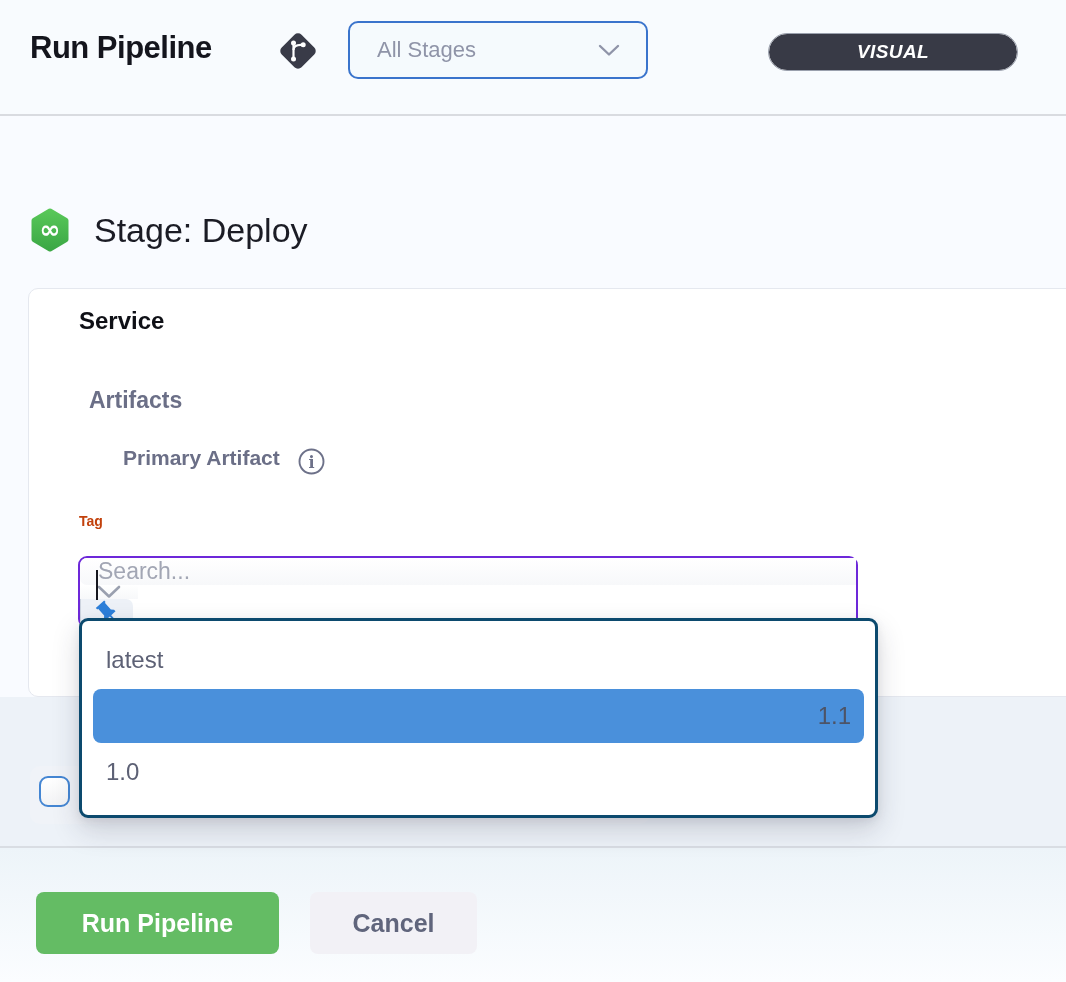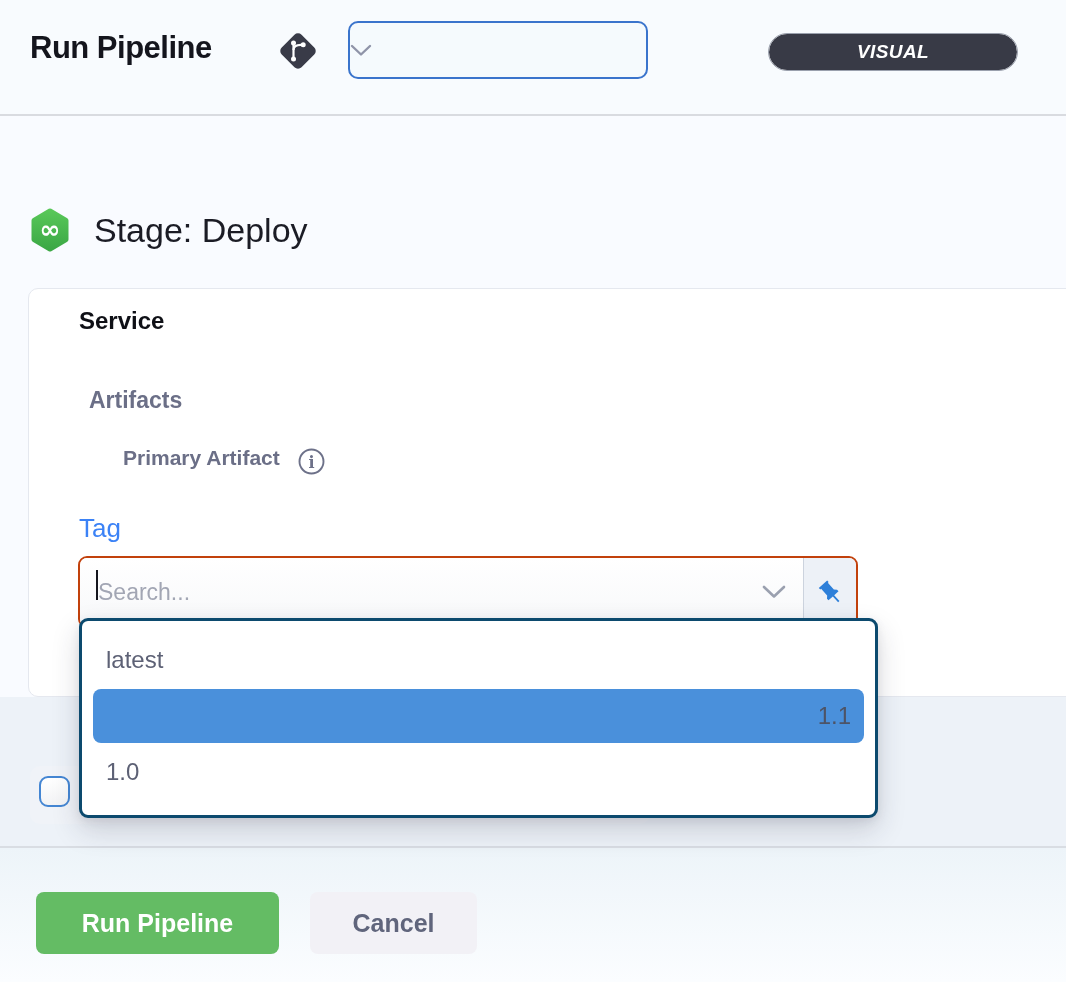--- a/index.html
+++ b/index.html
@@ -47,26 +47,26 @@
   
   .card{
     position:absolute;left:28px;top:288px;right:-14px;height:409px;
     background:#ffffff;border:1.5px solid #e5e8ef;border-radius:10px;
     box-sizing:border-box;z-index:2;
   }
   .h-service{position:absolute;left:50px;top:18px;margin:0;font-size:24px;font-weight:700;color:#0f1016;}
   .h-artifacts{position:absolute;left:50px;top:88px;margin:10px;font-size:23px;font-weight:700;color:#6b6f87;}
   .lbl-primary{position:absolute;left:50px;top:157px;font-size:21px;font-weight:700;color:#6b6f87;display:flex;align-items:flex-start;margin-left:44px;}
   .info-icon{margin-left:17px;position:relative;top:1px;}
-  .lbl-tag{position:absolute;left:50px;top:224px;font-size:26px;font-weight:400;color:#3b82f6;}
+  .lbl-tag{position:absolute;left:50px;top:224px;font-size:14px;font-weight:700;color:#c2410c;}
   
   .tag-input-wrap{
     position:absolute;left:78px;top:556px;width:780px;height:72px;
-    border:2px solid #c2410c;border-radius:9px;background:#ffffff;
-    box-sizing:border-box;display:flex;align-items:stretch;z-index:4;
+    border:2px solid #6d28d9;border-radius:9px;background:#ffffff;
+    box-sizing:border-box;display:flex;align-items:stretch;z-index:4;flex-direction:column;
   }
   .tag-input-wrap::before{ 
     content:"";position:absolute;left:16px;top:12px;width:2px;height:30px;background:#15161e;
   }
   .tag-input{
     flex:1;border:none;outline:none;background:linear-gradient(180deg,#ffffff,#f7f8fa);
     font-family:"Liberation Sans","DejaVu Sans",sans-serif;
     font-size:23px;color:#1c1d26;padding:0 0 0 18px;border-radius:7px 0 0 7px;min-width:0;
   }
   .tag-input::placeholder{color:#a2a6b4;opacity:1;}
@@ -124,20 +124,21 @@
     <g stroke="#ffffff" stroke-width="2.2" fill="none">
       <line x1="17.5" y1="15" x2="17.5" y2="29.5"></line>
       <path d="M17.5 21 C17.5 17.2 20.4 15.8 25 15.8"></path>
     </g>
     <circle cx="17.5" cy="14" r="2.5" fill="#ffffff"></circle>
     <circle cx="17.5" cy="30" r="2.5" fill="#ffffff"></circle>
     <circle cx="27.2" cy="15.8" r="2.5" fill="#ffffff"></circle>
   </svg>
 
   <div class="stage-select">
+    <span class="sel-text">All Stages</span>
     <svg width="22" height="13" viewBox="0 0 22 13">
       <polyline points="2,2 11,10.5 20,2" fill="none" stroke="#8f94a8" stroke-width="2.4" stroke-linecap="round" stroke-linejoin="round"></polyline>
     </svg>
   </div>
 
   <div class="view-toggle">
     <div class="toggle-seg active">VISUAL</div>
   </div>
 </div>
 

